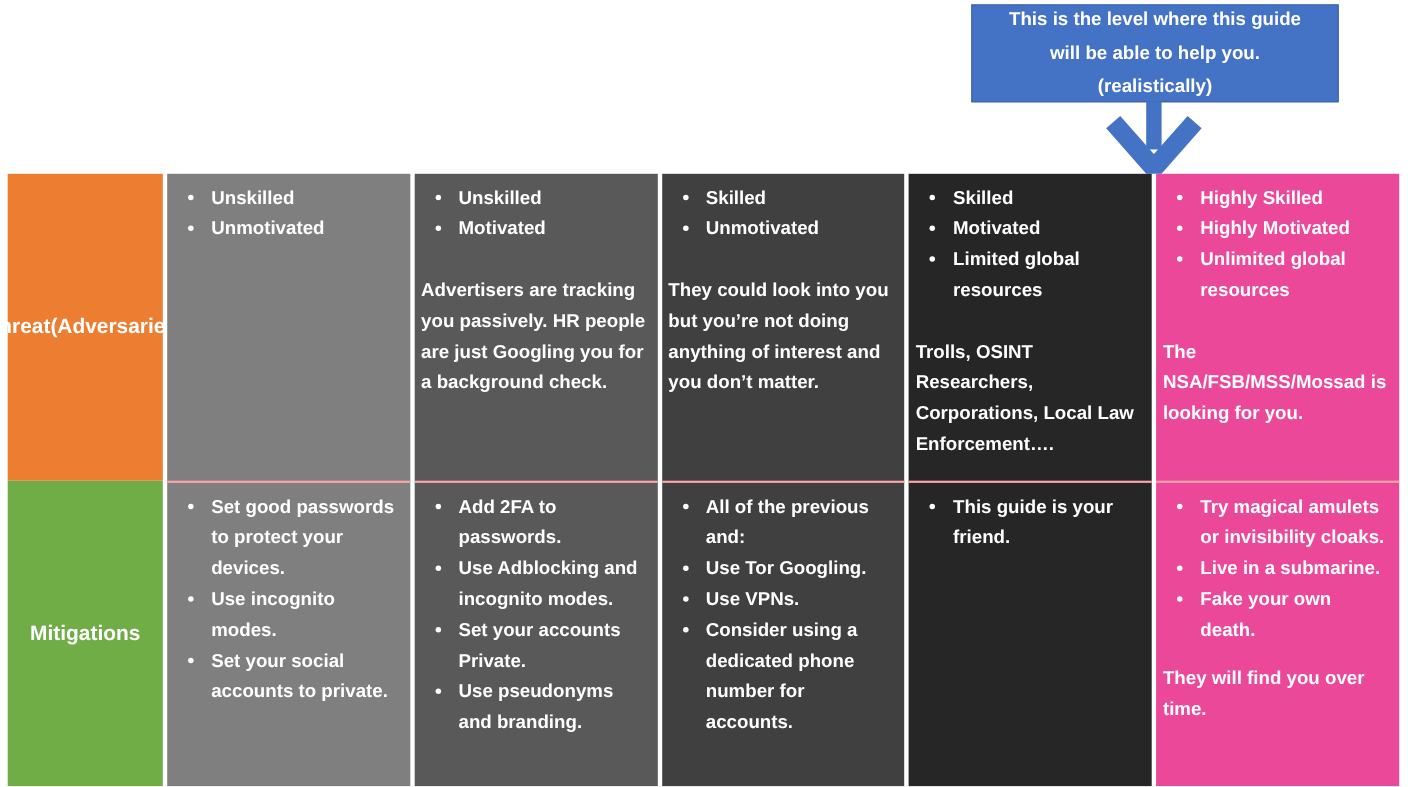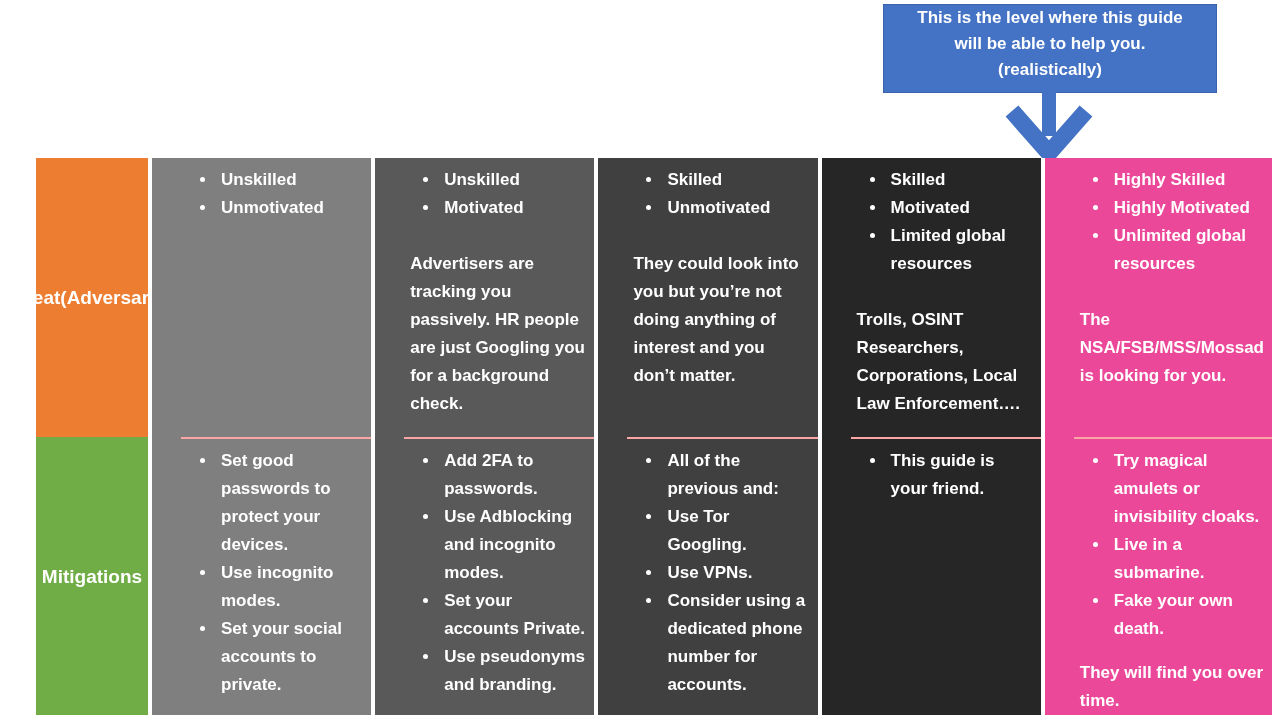--- a/index.html
+++ b/index.html
@@ -3,29 +3,29 @@
 <meta charset="utf-8">
 <style>
   * { box-sizing: border-box; margin: 0; padding: 0; }
   html, body { width: 1280px; height: 715px; background: #fff; }
   body { font-family: "Liberation Sans", sans-serif; font-weight: bold; }
   #slide { position: relative; width: 1280px; height: 715px; background: #fff; overflow: hidden; }
 
   
   .callout {
     position: absolute; left: 883px; top: 4px; width: 334px; height: 89px;
-    display: flex; flex-direction: column; justify-content: flex-start; align-items: center;
+    display: flex; flex-direction: column; justify-content: space-between; align-items: center;
     text-align: center; color: #fff; font-size: 17px; line-height: 26px;
     border: 1px solid #3A62AC;
   }
   .arrow-wrap { position: absolute; left: 1004px; top: 92px; width: 90px; height: 66px; }
 
   
   .tbl { position: absolute; left: 7px; top: 158px; width: 1265px; height: 557px; display: flex; gap: 4px; }
-  .col { display: flex; flex-direction: column; color: #fff; padding-left: 29px; }
+  .col { display: flex; flex-direction: column; color: #fff; }
   .col-rowheaders { width: 141px; flex: none; }
   .col-level { flex: 1; }
   .cell-top { height: 279px; }
   .cell-bottom { flex: 1; }
   .col-level .cell-bottom { border-top: 2px solid #fca5a5; }
 
   .hcell { display: flex; justify-content: center; align-items: center;
            text-align: right; font-size: 19px; line-height: 29px; }
 
   .cell { padding: 8px 8px 0 6px; font-size: 17px; line-height: 28px; overflow: hidden; }

